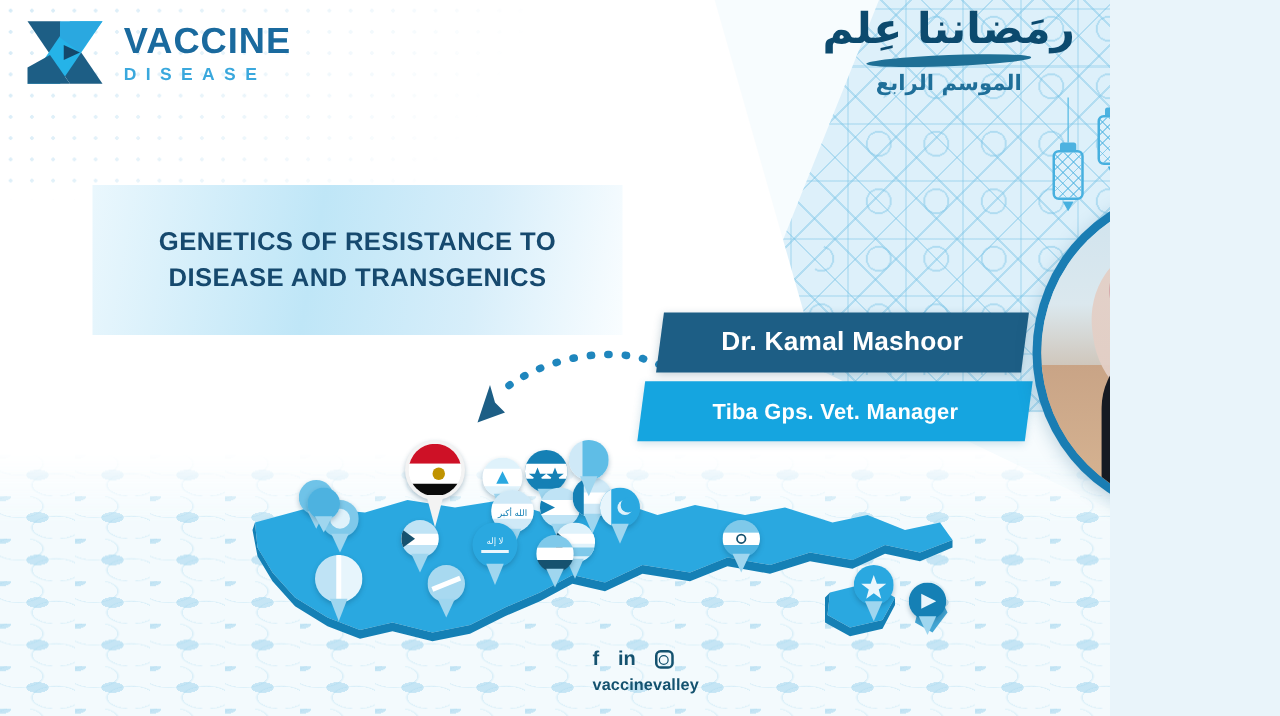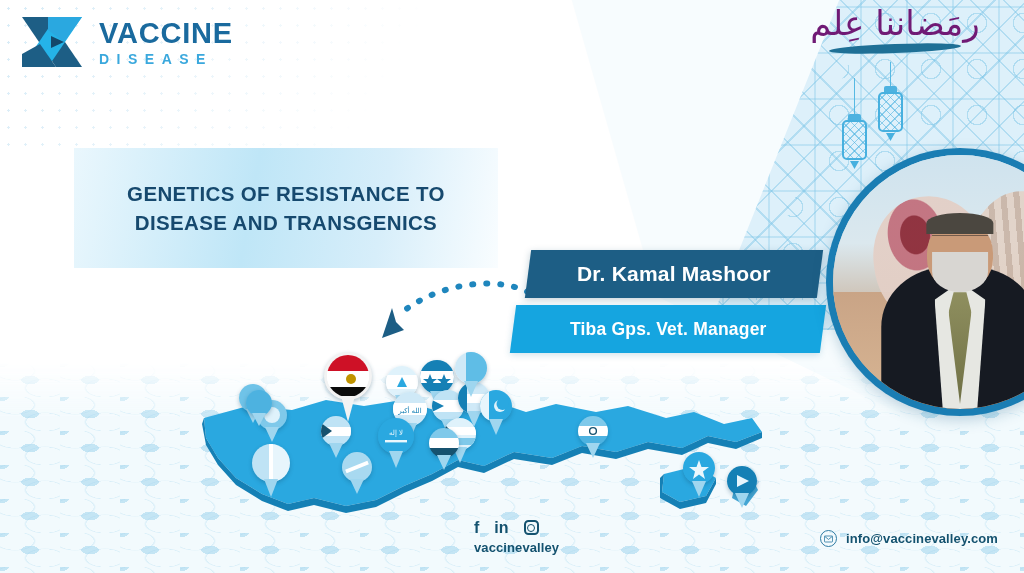--- a/index.html
+++ b/index.html
@@ -1,19 +1,19 @@
 <!DOCTYPE html>
 <html lang="en"><head>
 <meta charset="utf-8">
 <title>Vaccine Valley Webinar Banner</title>
 <style>
   html,body{margin:0;padding:0;background:#e9f4fa;}
   *{box-sizing:border-box;}
   .stage{
-    position:relative;width:1024px;height:573px;overflow:hidden;
+    position:relative;width:888px;height:573px;overflow:hidden;
     font-family:"Liberation Sans","DejaVu Sans",sans-serif;
     background:#ffffff;
   }
 
   
   .bg-base{position:absolute;inset:0;background:#f7fcfe;}
 
   
   .bg-dots{
     position:absolute;left:0;top:0;width:470px;height:160px;
@@ -81,21 +81,21 @@
   .logo-main{font-size:29px;font-weight:bold;letter-spacing:.8px;color:#1a6a9e;}
   .logo-sub{font-size:14px;font-weight:bold;letter-spacing:7.5px;color:#3aa8dd;margin-top:4px;}
 
   
   .ramadan{
     position:absolute;right:24px;top:6px;width:210px;text-align:center;
     color:#1f6f99;direction:rtl;
   }
   .ramadan-main{
     font-family:"DejaVu Sans","Liberation Sans",sans-serif;
-    font-size:34px;font-weight:normal;line-height:1.05;color:#701a75;
+    font-size:34px;font-weight:bold;line-height:1.05;color:#0c4a6e;
     white-space:nowrap;
   }
   .ramadan-brush{
     width:132px;height:9px;margin:2px auto 0;border-radius:50%;
     background:#1f7096;transform:rotate(-2.2deg);
   }
   .ramadan-sub{
     font-family:"DejaVu Sans","Liberation Sans",sans-serif;
     font-size:17px;font-weight:bold;color:#1f6f99;margin-top:4px;
   }
@@ -262,20 +262,21 @@
     </div>
     <div class="logo-words">
       <div class="logo-main">VACCINE</div>
       <div class="logo-sub">DISEASE</div>
     </div>
   </div>
 
   <div class="ramadan">
     <div class="ramadan-main">رمَضاننا عِلم</div>
     <div class="ramadan-brush"></div>
+    <div class="ramadan-sub">الموسم الرابع</div>
   </div>
 
   <div class="lantern" style="left:842px;top:78px;">
     <div class="cord" style="height:36px;"></div>
     <div class="cap"></div>
       <div class="body"></div>
       <div class="foot"></div>
   </div>
   <div class="lantern" style="left:878px;top:62px;">
     <div class="cord" style="height:24px;"></div>
@@ -556,23 +557,14 @@
 
   <div class="footer-center">
     <div class="social-row">
       <span class="s">f</span>
       <span class="s">in</span>
       <span class="ig-box"></span>
     </div>
     <div class="handle">vaccinevalley</div>
   </div>
 
-  <div class="footer-right">
-    <div class="circ-icon">
-      <svg viewBox="0 0 12 10" width="9" height="8" aria-hidden="true">
-        <rect x="0.6" y="1" width="10.8" height="8" rx="1" fill="none" stroke="#2d7ba3" stroke-width="1.1"></rect>
-        <polyline points="0.8,1.4 6,5.6 11.2,1.4" fill="none" stroke="#2d7ba3" stroke-width="1.1"></polyline>
-      </svg>
-    </div>
-    <div class="foot-txt">info@vaccinevalley.com</div>
-  </div>
 
 </div>
 
 </body></html>

